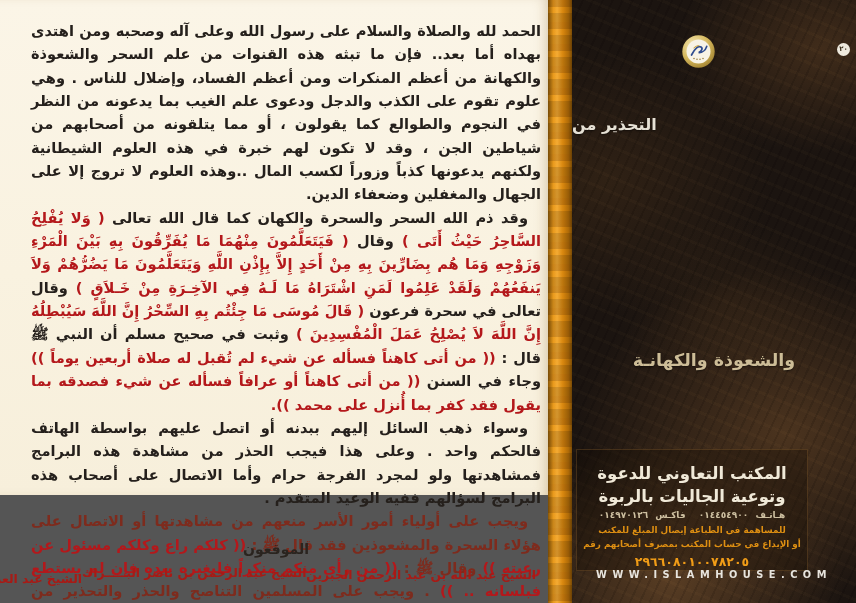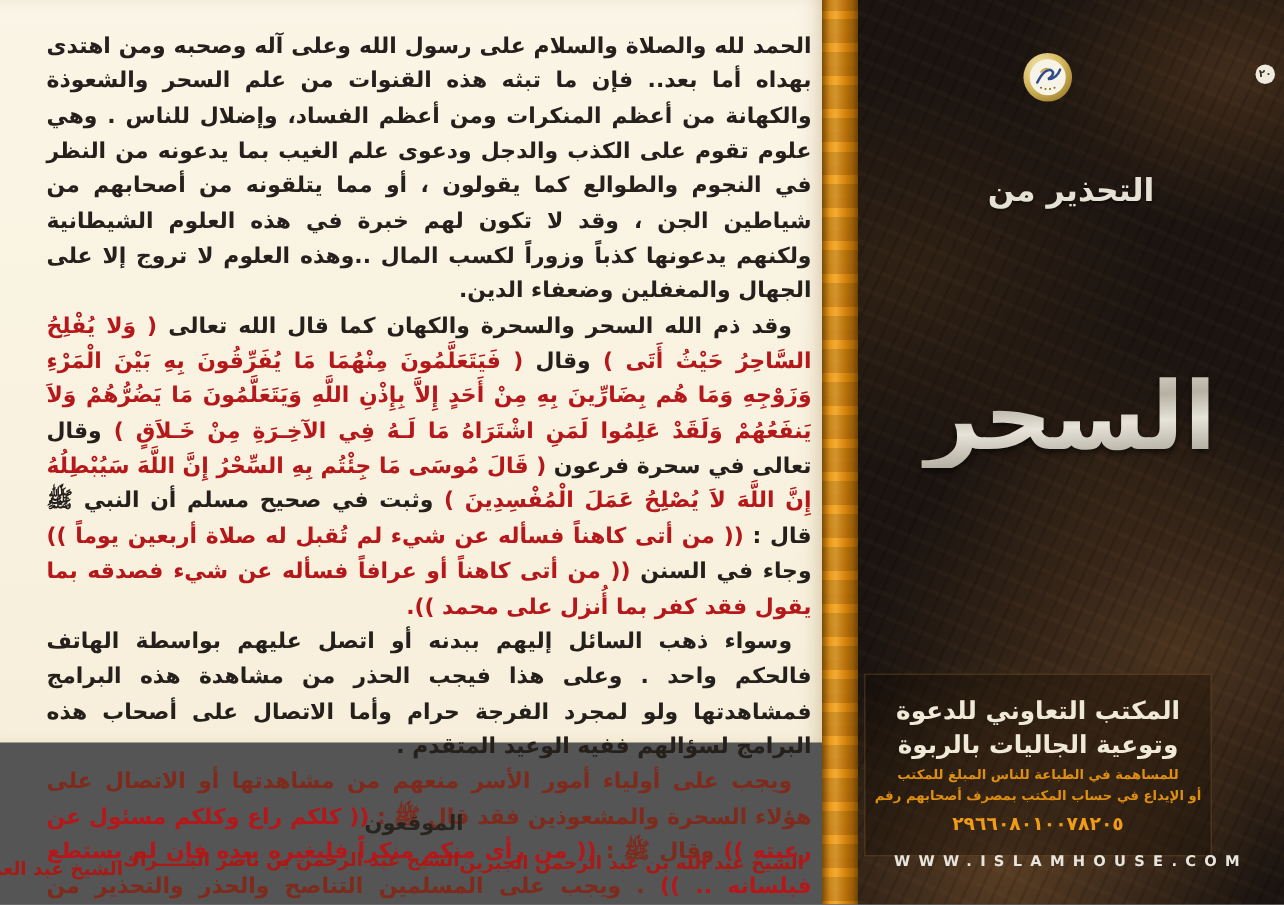--- a/index.html
+++ b/index.html
@@ -40,22 +40,22 @@
       #1b1410;}
   .panel::before{content:"";position:absolute;inset:0;pointer-events:none;opacity:.5;
     background:
       repeating-linear-gradient(115deg,rgba(0,0,0,.22) 0 2px,transparent 2px 9px),
       repeating-linear-gradient(23deg,rgba(255,190,110,.05) 0 3px,transparent 3px 14px);}
   .banner{position:absolute;top:7px;right:6px;display:flex;align-items:center;gap:5px;}
   .banner-text{font-size:11.3px;font-weight:700;color:#c9c3b6;letter-spacing:.2px;}
   .badge{width:13px;height:13px;border-radius:50%;background:#efeade;color:#3a2e1c;
     font-size:7px;font-weight:700;display:flex;align-items:center;justify-content:center;line-height:1;margin-top:36px;}
   .logo{position:absolute;top:35px;left:110px;width:33px;height:33px;}
-  .title-prefix{position:absolute;top:115px;left:0;width:100%;text-align:center;
-    font-size:21px;font-weight:700;color:#e6e1d5;text-shadow:0 1px 2px rgba(0,0,0,.5);}
+  .title-prefix{position:absolute;top:115px;left:0;width:100%;text-align:left;
+    font-size:16px;font-weight:700;color:#e6e1d5;text-shadow:0 1px 2px rgba(0,0,0,.5);}
   .title-main{position:absolute;top:146px;left:0;width:100%;text-align:center;
     font-size:63px;line-height:1.1;font-weight:700;
     background:linear-gradient(178deg,#f2ae3e 10%,#e2951f 55%,#c97f14 100%);
     -webkit-background-clip:text;background-clip:text;color:transparent;
     filter:drop-shadow(0 2px 2px rgba(0,0,0,.55));}
   .title-secondary{position:absolute;top:243px;left:0;width:100%;text-align:center;
     font-size:63px;line-height:1.1;font-weight:700;
     background:linear-gradient(176deg,#f4f1e9 0%,#b7b1a4 38%,#e7e3d8 58%,#8f897c 100%);
     -webkit-background-clip:text;background-clip:text;color:transparent;
     filter:drop-shadow(0 2px 2px rgba(0,0,0,.6));}
@@ -120,25 +120,31 @@
         <path d="M9.5 20 c3.5-7 7-9.5 9.5-8 c2.3 1.4 .3 4.6-2.3 5.6 c3.6 .3 6.8-2.6 8-6.2" fill="none" stroke="#2e4c8f" stroke-width="1.7" stroke-linecap="round"></path>
         <path d="M12 13 c1.5-1.8 3.2-2.6 4.6-2.2" fill="none" stroke="#c8a23c" stroke-width="1.1" stroke-linecap="round"></path>
         <circle cx="12" cy="23.5" r=".7" fill="#8a6c20"></circle>
         <circle cx="15" cy="24.3" r=".7" fill="#8a6c20"></circle>
         <circle cx="18" cy="24.3" r=".7" fill="#8a6c20"></circle>
         <circle cx="21" cy="23.5" r=".7" fill="#8a6c20"></circle>
       </svg>
     </div>
 
     <div class="title-prefix">التحذير من</div>
-    <div class="title-secondary">السحر</div>
+    <div class="title-tail">والشعوذة والكهانـة</div>
 
     <div class="info-box">
       <div class="org1">المكتب التعاوني للدعوة</div>
       <div class="org2">وتوعية الجاليات بالربوة</div>
-      <div class="donate1">للمساهمة في الطباعة للناس المبلغ للمكتب</div>
+      <div class="phone-line">
+        <span>هـاتـف</span>
+        <span class="num">٠١٤٤٥٤٩٠٠</span>
+        <span>فاكـس</span>
+        <span class="num">٠١٤٩٧٠١٢٦</span>
+      </div>
+      <div class="donate1">للمساهمة في الطباعة إيصال المبلغ للمكتب</div>
       <div class="donate2">أو الإيداع في حساب المكتب بمصرف أصحابهم رقم</div>
       <div class="account">٢٩٦٦٠٨٠١٠٠٧٨٢٠٥</div>
     </div>
 
     <div class="website">WWW.ISLAMHOUSE.COM</div>
   </div>
 </div>
 
 </body></html>

